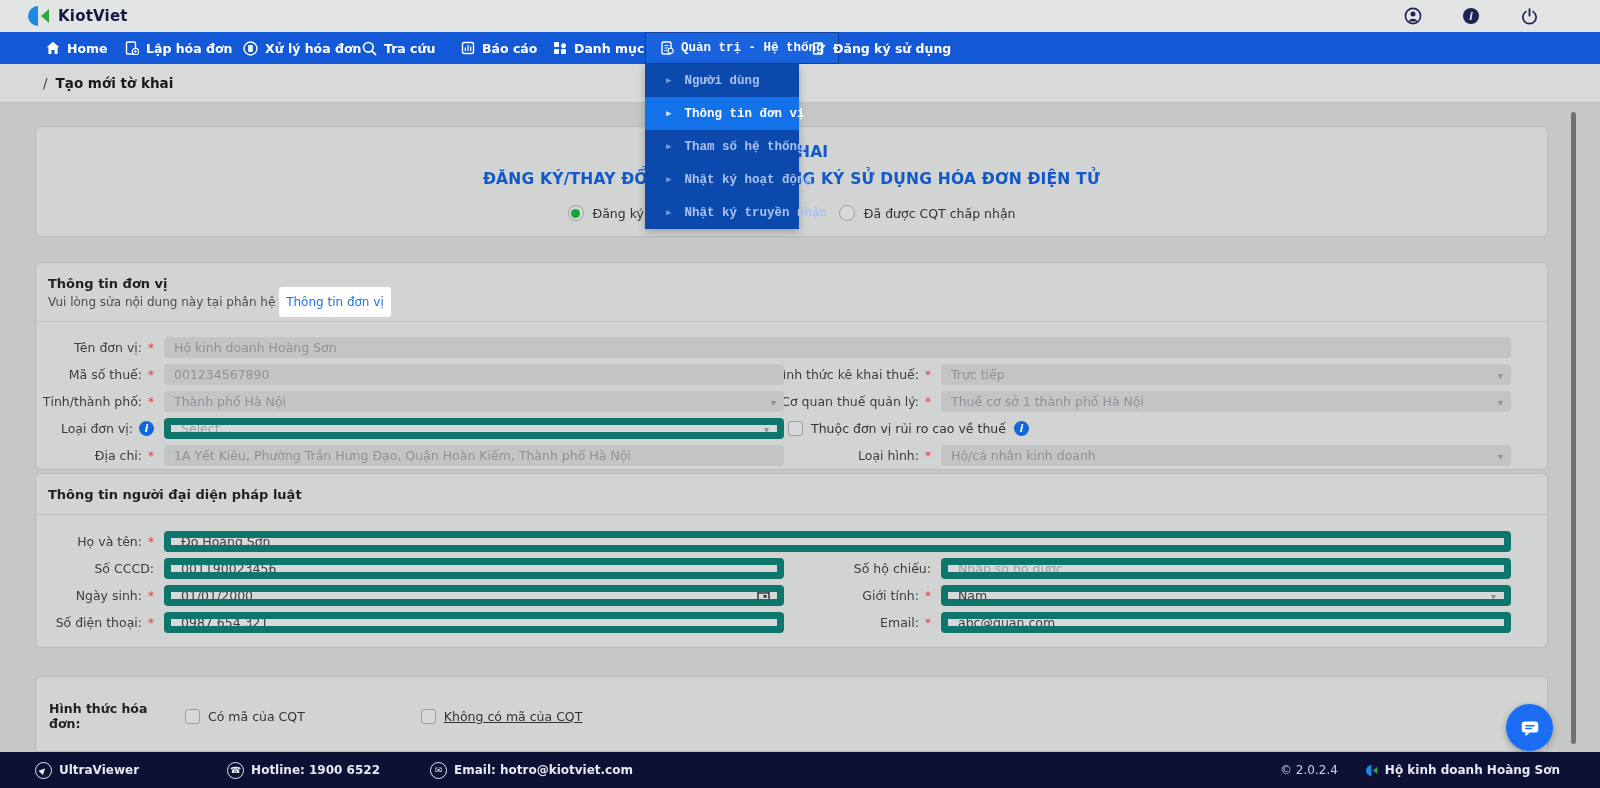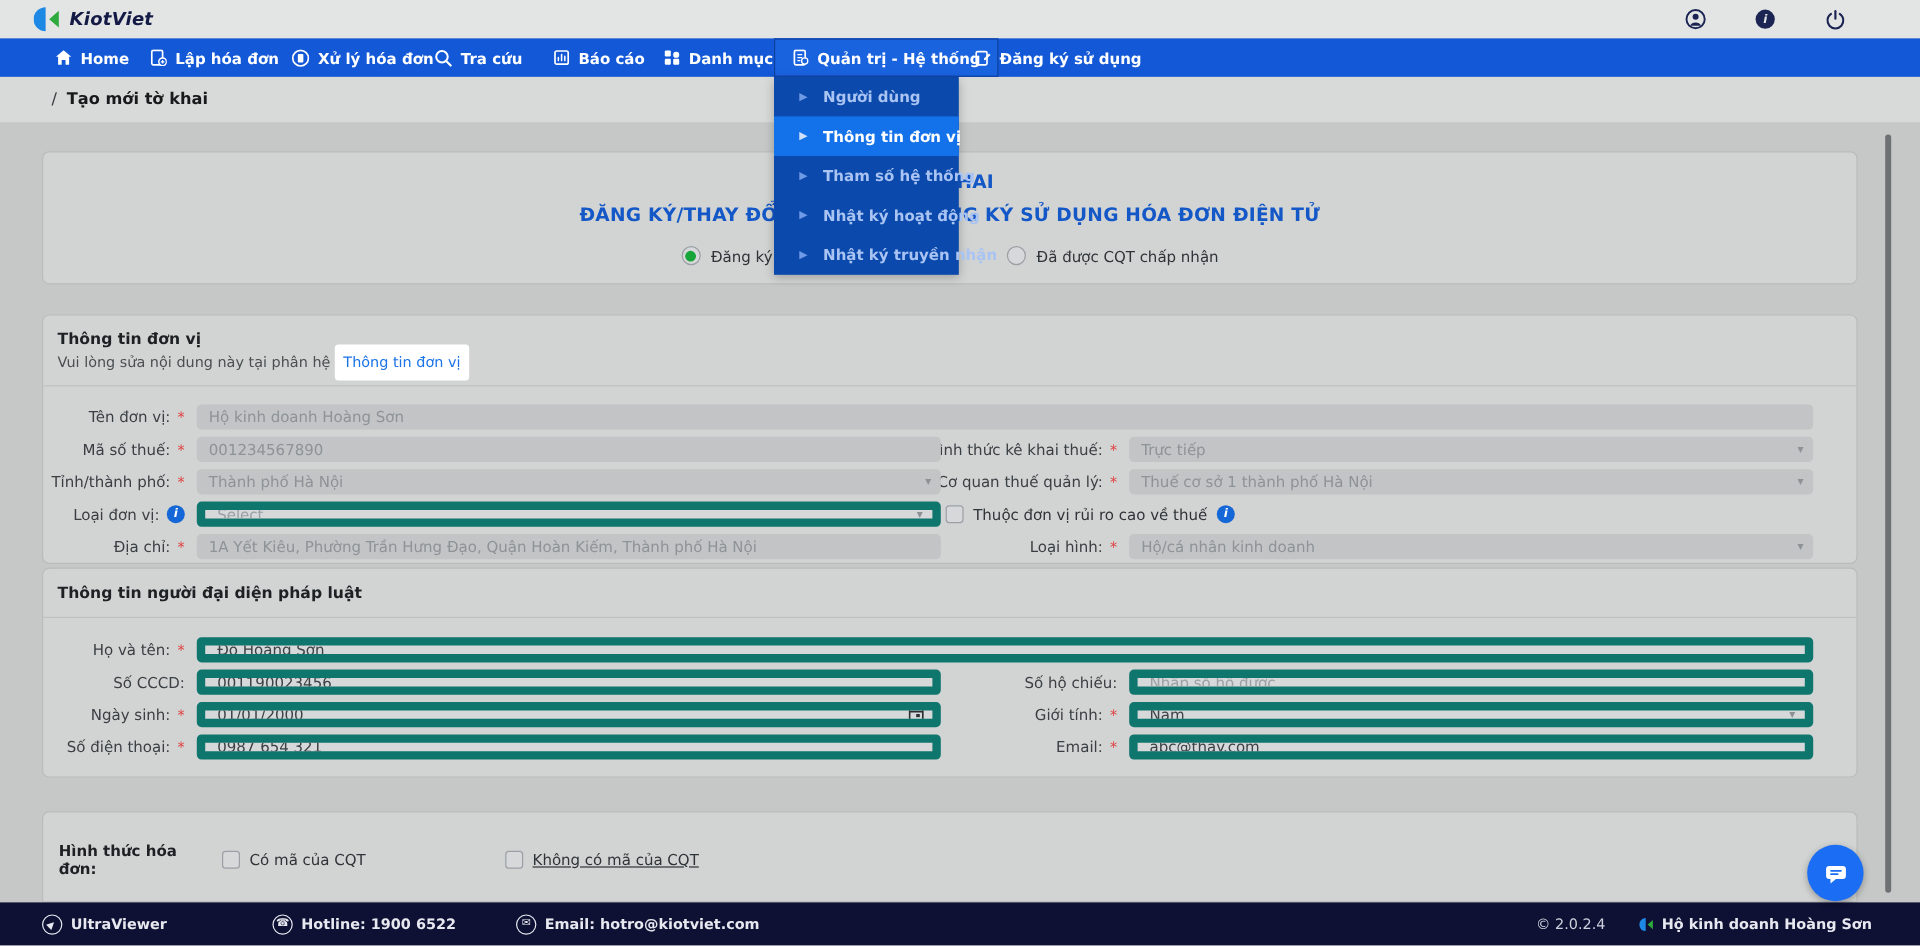--- a/index.html
+++ b/index.html
@@ -3,33 +3,33 @@
 <meta charset="utf-8">
 <style>
   * { margin:0; padding:0; box-sizing:border-box; }
   html,body { width:1600px; height:788px; overflow:hidden;
     font-family:"DejaVu Sans","Liberation Sans",sans-serif; }
   .stage { position:relative; width:1600px; height:788px; background:#c6c8c7; }
 
   
   .topbar { position:absolute; left:0; top:0; width:1600px; height:32px;
     background:#e3e4e4; display:flex; align-items:center; }
-  .brand { display:flex; align-items:center; gap:6px; margin-left:28px;font-style:italic; }
+  .brand { display:flex; align-items:center; gap:6px; margin-left:28px; }
   .brand-name { font-size:15px; font-weight:bold; color:#121a45; letter-spacing:.2px; }
   .top-icons { margin-left:auto; margin-right:62px; display:flex; align-items:center; gap:40px; }
   .ticon { width:18px; height:18px; display:flex; align-items:center; justify-content:center; cursor:pointer; }
   .info-badge { width:16px; height:16px; border-radius:50%; background:#1b2453; color:#e3e4e4;
     font-size:10px; font-weight:bold; display:flex; align-items:center; justify-content:center; font-style:italic; }
 
   
   .navbar { position:absolute; left:0; top:32px; width:1600px; height:32px; background:#1358d6; z-index:50; }
   .nav-item { position:absolute; top:0; height:32px; display:flex; align-items:center; gap:7px;
     color:#fff; font-size:12.5px; font-weight:bold; cursor:pointer; white-space:nowrap; }
   .nav-item svg { display:block; }
-  .nav-item.active { background:#1a63df; border:1px solid #0f3f9f; padding:0 14px; }
+  .nav-item.active { background:#1a63df; border:1px solid #0f3f9f; padding:0 14px;font-family:Liberation Mono, monospace; }
 
   
   .dropdown { position:absolute; left:-1px; top:31px; width:154px; background:#0b49ac;
     box-shadow:0 3px 8px rgba(0,0,0,.25); }
   .dd-item { height:33px; display:flex; align-items:center; gap:13px; padding-left:21px;
     color:#a9c3f2; font-size:12.5px; font-weight:bold; cursor:pointer; }
   .dd-item .dd-arrow { font-size:9px; color:#6f9ae6; }
   .dd-item.active { background:#1372ea; color:#fff; }
   .dd-item.active .dd-arrow { color:#cfe0fb; }
 
@@ -361,21 +361,21 @@
           <span class="caret">▾</span>
         </div>
       </div>
       <div class="frow">
         <span class="lbl req">Số điện thoại:</span>
         <div class="field enabled">
           <span>0987 654 321</span>
         </div>
         <span class="lbl req">Email:</span>
         <div class="field enabled">
-          <span>abc@thay.com</span>
+          <span>abc@quan.com</span>
         </div>
       </div>
     </div>
   </div>
 
   <div class="panel" style="top:676px; height:76px; border-radius:6px 6px 0 0;">
     <div class="inv-row">
       <span class="inv-label">Hình thức hóa đơn:</span>
       <div class="inv-opt">
         <span class="chk"></span>

